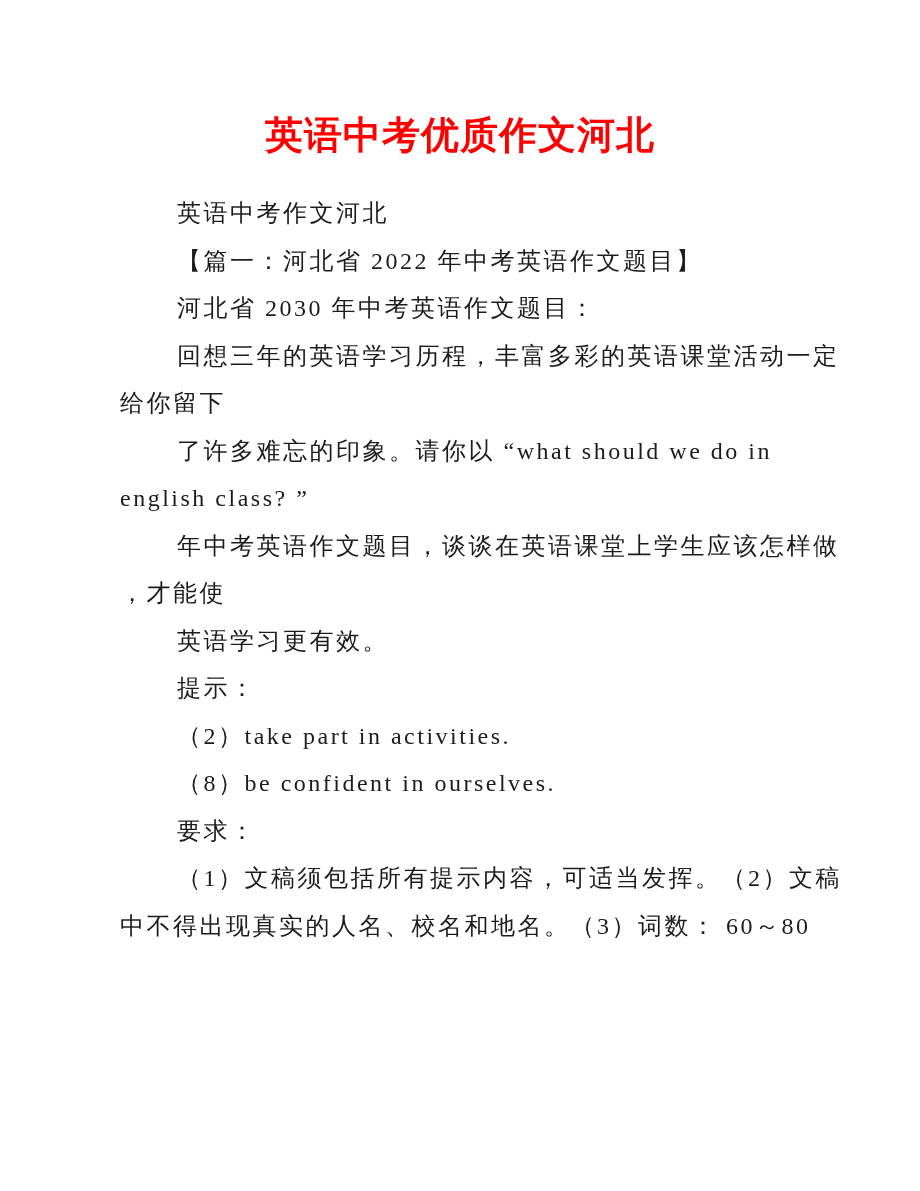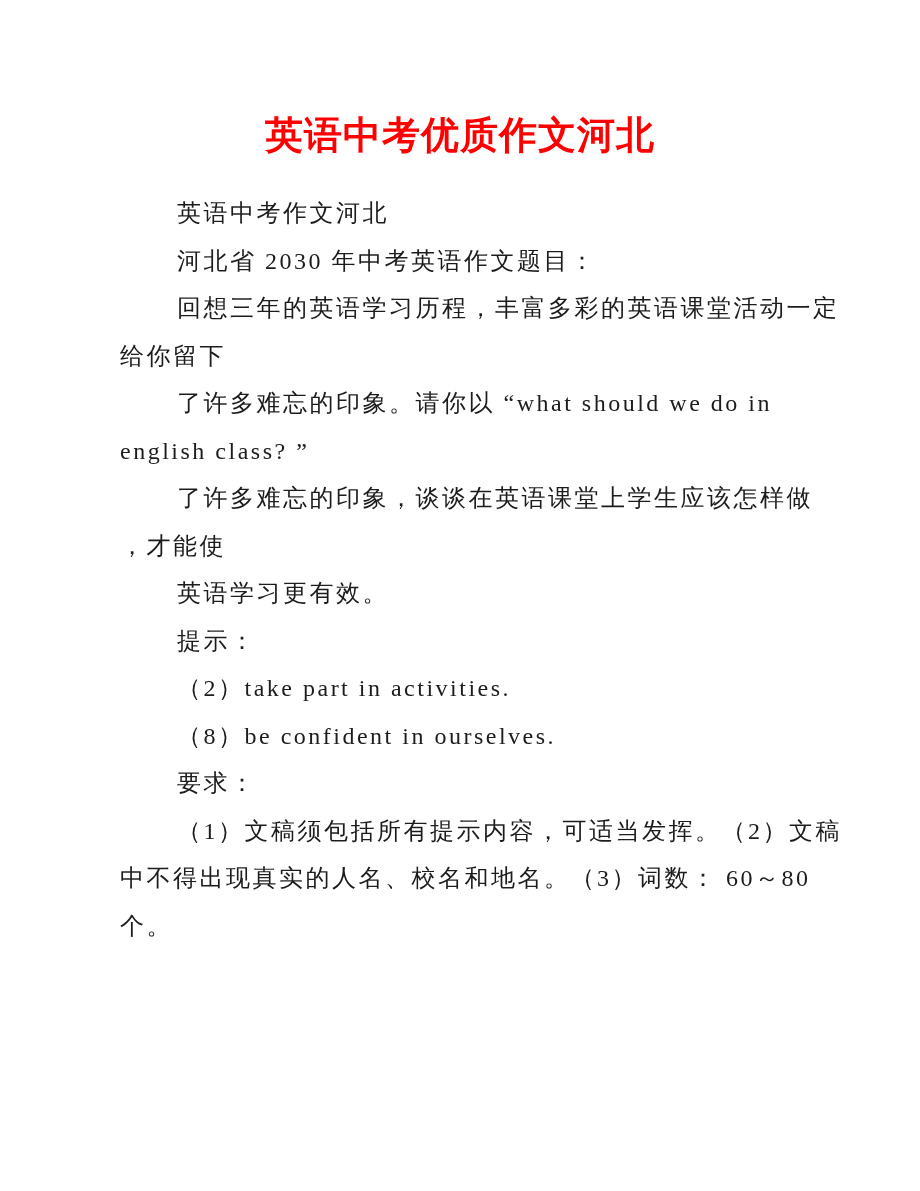--- a/index.html
+++ b/index.html
@@ -59,26 +59,27 @@
 </style>
 </head>
 <body>
 
 <div class="page">
 
   <div class="doc-title">英语中考优质作文河北</div>
 
   <div class="content">
     <div class="line indent">英语中考作文河北</div>
+    <div class="line indent">【篇一：河北省 2022 年中考英语作文题目】</div>
     <div class="line indent">河北省 2030 年中考英语作文题目：</div>
     <div class="line indent">回想三年的英语学习历程，丰富多彩的英语课堂活动一定</div>
     <div class="line">给你留下</div>
     <div class="line indent">了许多难忘的印象。请你以 “what should we do in</div>
     <div class="line">english class? ”</div>
-    <div class="line indent">了许多难忘的印象，谈谈在英语课堂上学生应该怎样做</div>
+    <div class="line indent">年中考英语作文题目，谈谈在英语课堂上学生应该怎样做</div>
     <div class="line">，才能使</div>
     <div class="line indent">英语学习更有效。</div>
     <div class="line indent">提示：</div>
     <div class="line indent">（2）take part in activities.</div>
     <div class="line indent">（8）be confident in ourselves.</div>
     <div class="line indent">要求：</div>
     <div class="line indent">（1）文稿须包括所有提示内容，可适当发挥。（2）文稿</div>
     <div class="line">中不得出现真实的人名、校名和地名。（3）词数： 60～80</div>
     <div class="line">个。</div>
   </div>

